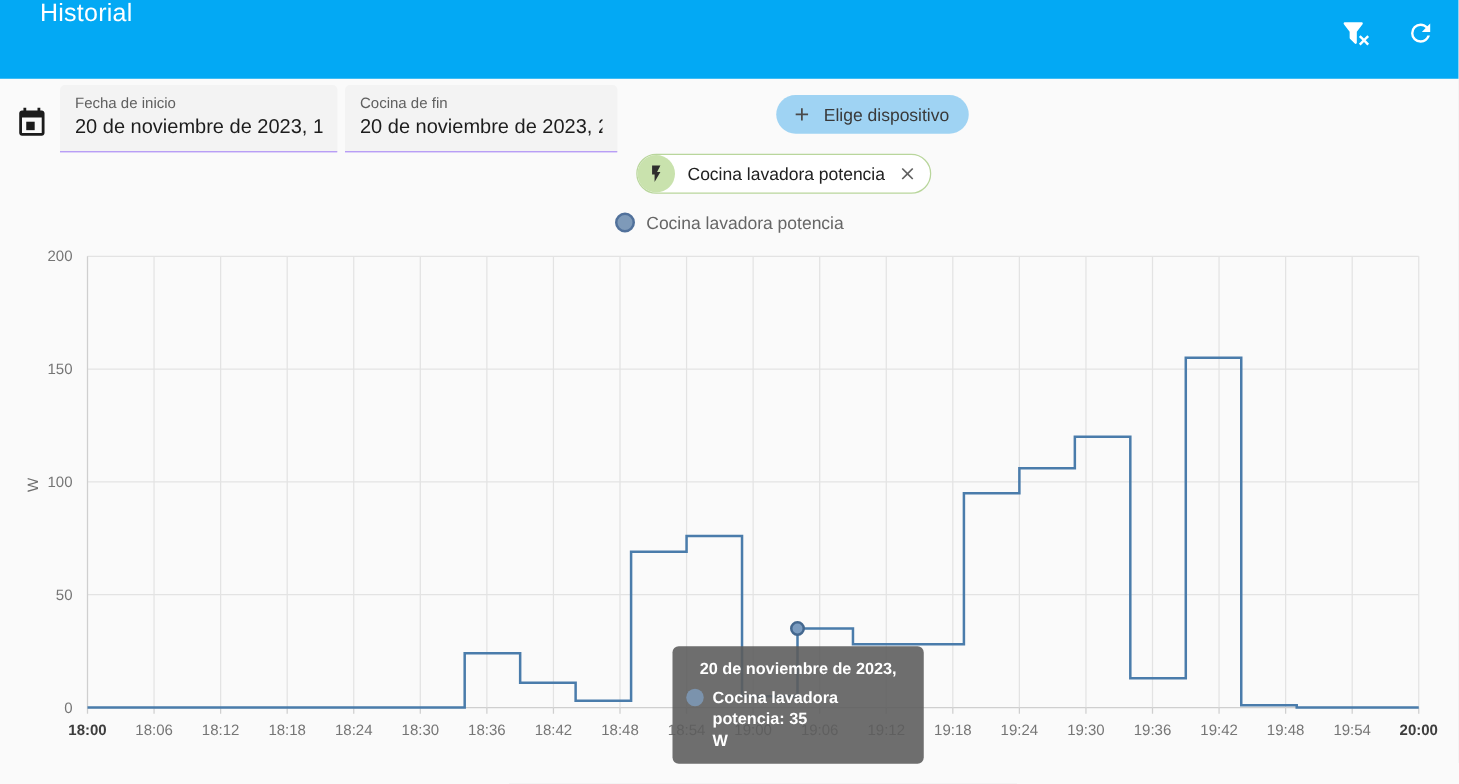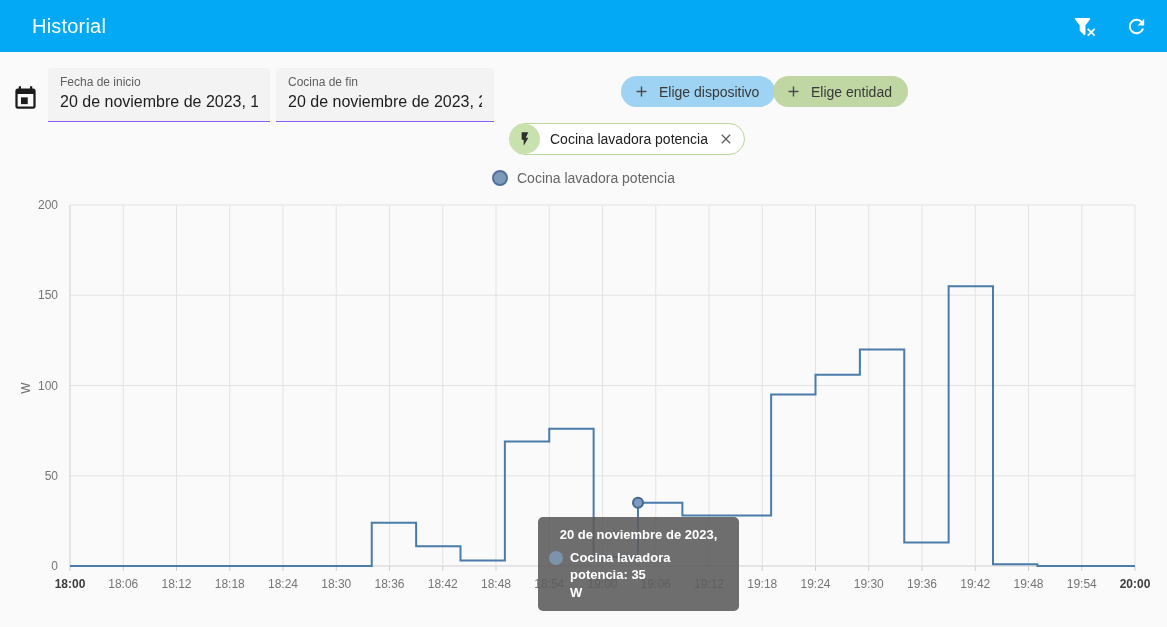--- a/index.html
+++ b/index.html
@@ -1,21 +1,21 @@
 <!DOCTYPE html>
 <html><head>
 <meta charset="utf-8">
 <style>
   * { margin:0; padding:0; box-sizing:border-box; }
   body { font-family:"Liberation Sans", sans-serif; background:#e8e8e8; }
   .app { position:relative; width:1167px; height:627px; background:#fafafa; overflow:hidden; }
 
   
-  .header { position:absolute; top:0; left:0; width:1167px; height:52px; background:#03a9f4;
-            display:flex; align-items:center; }
+  .header { position:absolute; top:0; left:0; width:1167px; height:63px; background:#03a9f4;
+            display:flex; align-items:flex-start; }
   .header h1 { color:#fff; font-size:20px; font-weight:500; margin-left:32px; letter-spacing:.2px; }
   .header-actions { position:absolute; right:12px; top:0; height:52px; display:flex; align-items:center; gap:14px; }
   .icon-btn { background:none; border:none; width:38px; height:38px; display:flex; align-items:center;
               justify-content:center; cursor:pointer; }
   .icon-btn svg { width:23px; height:23px; fill:#fff; }
 
   
   .cal-btn { position:absolute; left:12px; top:82px; width:32px; height:32px; background:none; border:none; cursor:pointer; }
   .cal-btn svg { width:27px; height:27px; fill:#1c1c1c; }
   .datefield { position:absolute; top:68px; height:54px; background:#f3f3f3; border-bottom:1px solid #8b5cf6;
@@ -104,28 +104,20 @@
     <span class="df-value">20 de noviembre de 2023, 20:00</span>
   </div>
 
   <button class="chip" id="chip-device" style="background: rgb(159, 211, 243);">
     <span style="display:flex">
         <svg viewBox="0 0 24 24">
           <path d="M19,13H13V19H11V13H5V11H11V5H13V11H19V13Z"></path>
         </svg>
       </span>
     <span>Elige dispositivo</span>
-  </button>
-  <button class="chip" id="chip-entity" style="background: rgb(192, 215, 163);">
-    <span style="display:flex">
-        <svg viewBox="0 0 24 24">
-          <path d="M19,13H13V19H11V13H5V11H11V5H13V11H19V13Z"></path>
-        </svg>
-      </span>
-    <span>Elige entidad</span>
   </button>
 
   <div class="echip">
     <span class="echip-avatar">
       <span style="display:flex">
           <svg viewBox="0 0 24 24">
             <path d="M7,2V13H10V22L17,10H13L17,2H7Z"></path>
           </svg>
         </span>
     </span>

